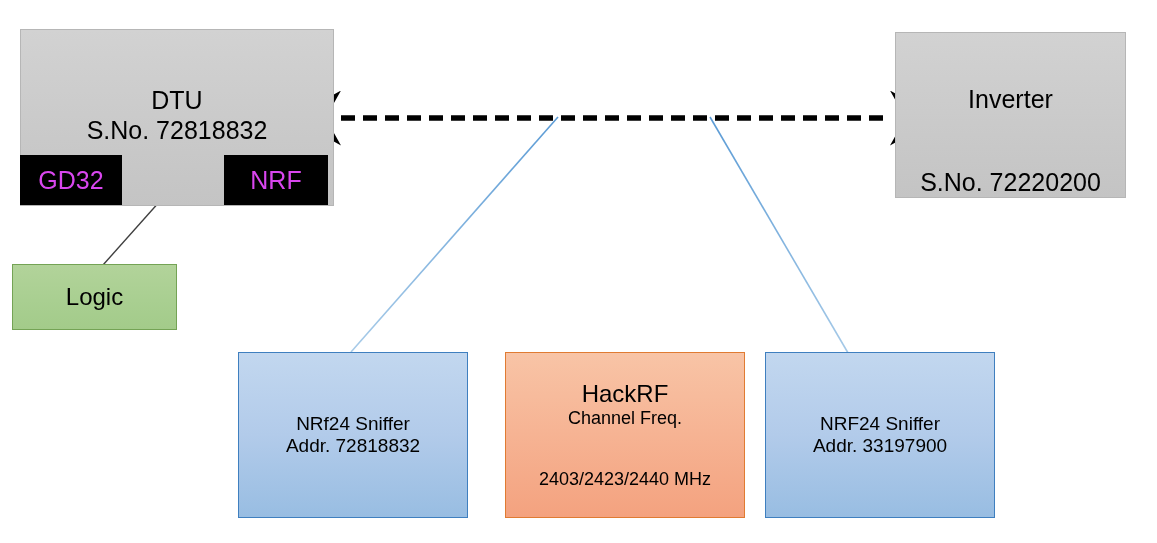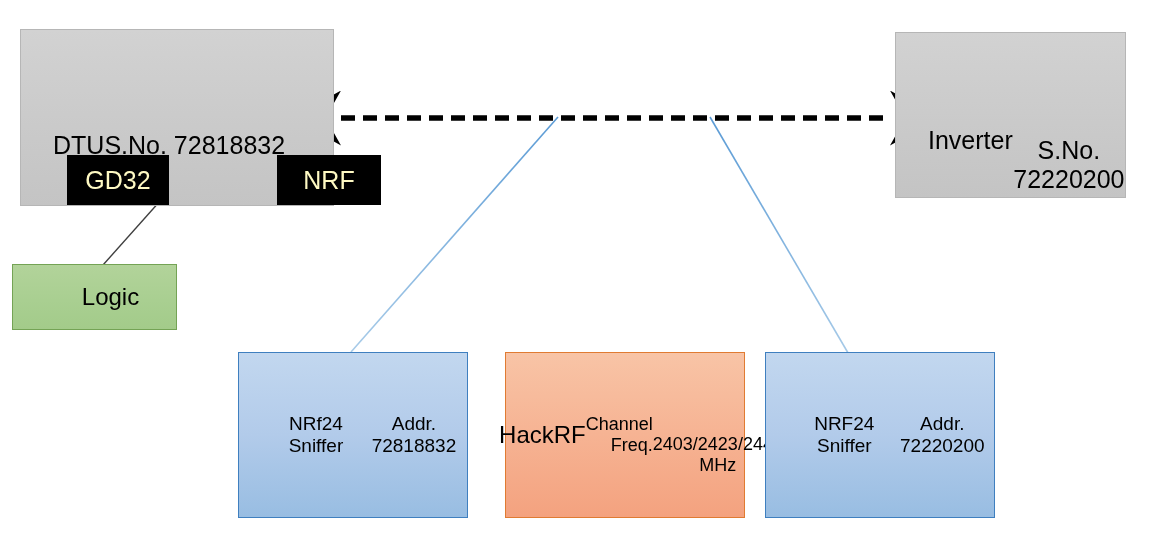--- a/index.html
+++ b/index.html
@@ -14,27 +14,26 @@
     position: relative;
     width: 1157px;
     height: 543px;
     background: #ffffff;
     overflow: hidden;
   }
   .node {
     position: absolute;
     box-sizing: border-box;
     display: flex;
-    flex-direction: row;
+    flex-direction: column;
     align-items: center;
     justify-content: center;
     text-align: center;
     color: #000000;
     line-height: 1.18;
-    padding-left: 32px;
   }
   
   #dtu-box {
     left: 20px;
     top: 29px;
     width: 314px;
     height: 177px;
     background: linear-gradient(180deg, #d2d2d2 0%, #cacaca 55%, #c4c4c4 100%);
     border: 1px solid #b6b6b6;
     justify-content: flex-start;
@@ -44,40 +43,39 @@
   #dtu-box .line2 { font-size: 25px; text-align: center; }
 
   
   #inverter-box {
     left: 895px;
     top: 32px;
     width: 231px;
     height: 166px;
     background: linear-gradient(180deg, #d2d2d2 0%, #cacaca 55%, #c4c4c4 100%);
     border: 1px solid #b6b6b6;
-    justify-content: flex-end;
+    justify-content: space-between;
     padding-top: 52px;
   }
   #inverter-box .line1 { font-size: 25px; }
   #inverter-box .line2 { font-size: 25px; margin-top: 48px; }
 
   
   .black-block {
     position: absolute;
     box-sizing: border-box;
     background: #000000;
-    color: #fef9c3;
+    color: #d946ef;
     display: flex;
     align-items: center;
     justify-content: center;
     font-size: 25px;
-    margin-left: 47px;
   }
   #gd32-box { left: 20px; top: 155px; width: 102px; height: 50px; }
-  #nrf-box  { left: 230px; top: 155px; width: 104px; height: 50px; }
+  #nrf-box  { left: 224px; top: 155px; width: 104px; height: 50px; }
 
   
   #logic-box {
     left: 12px;
     top: 264px;
     width: 165px;
     height: 66px;
     background: linear-gradient(180deg, #b2d39a 0%, #a9cf91 55%, #a3cb8a 100%);
     border: 1px solid #74a355;
     font-size: 24px;
@@ -199,16 +197,16 @@
   </div>
 
   <div class="node" id="hackrf-box">
     <div class="line1"><span class="sq">HackRF</span></div>
     <div class="line2"><span class="sq">Channel Freq.</span></div>
     <div class="line3">2403/2423/2440 MHz</div>
   </div>
 
   <div class="node sniffer-box" id="sniffer-right">
     <div class="line1"><span class="sq">NRF24 Sniffer</span></div>
-    <div class="line2"><span class="sq">Addr. 72220200</span></div>
+    <div class="line2"><span class="sq">Addr. 33197900</span></div>
   </div>
 
 </div>
 
 </body></html>

